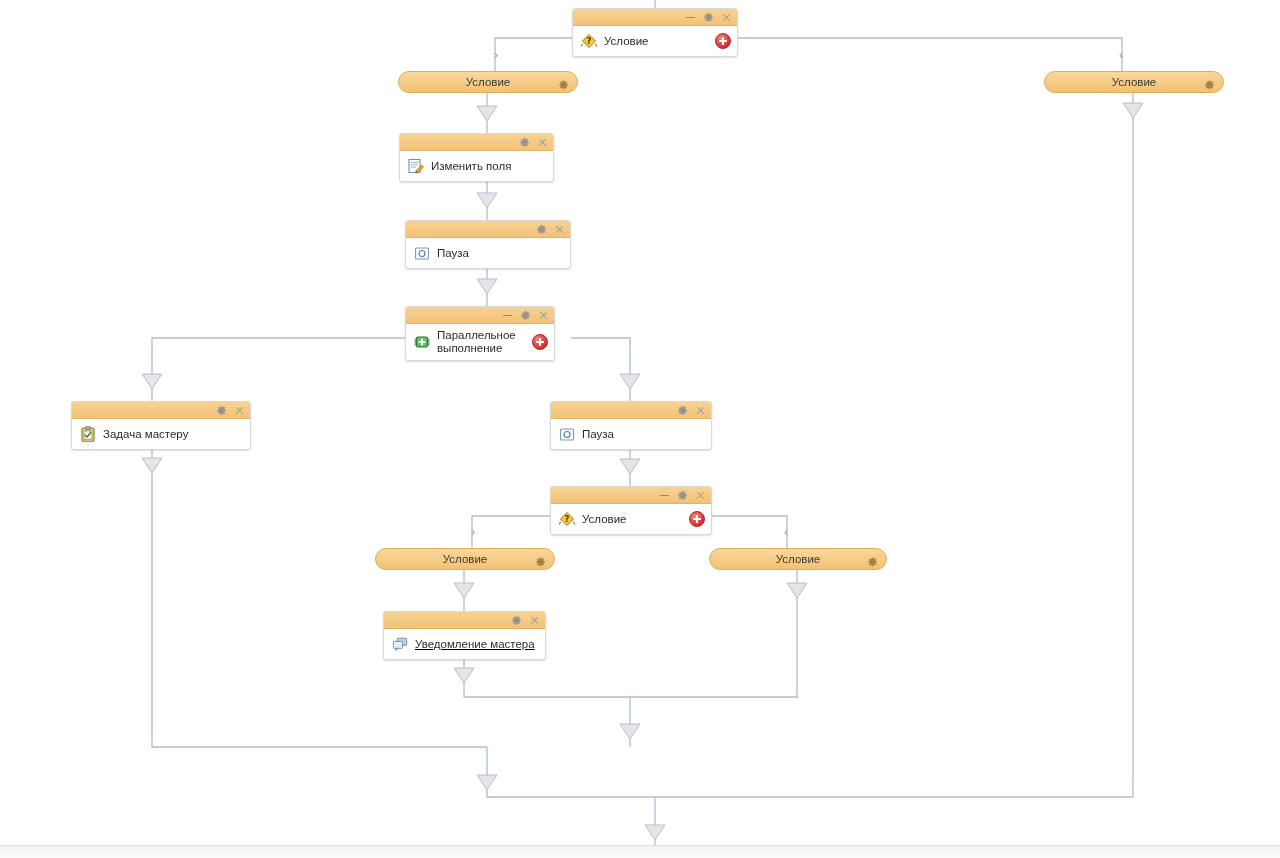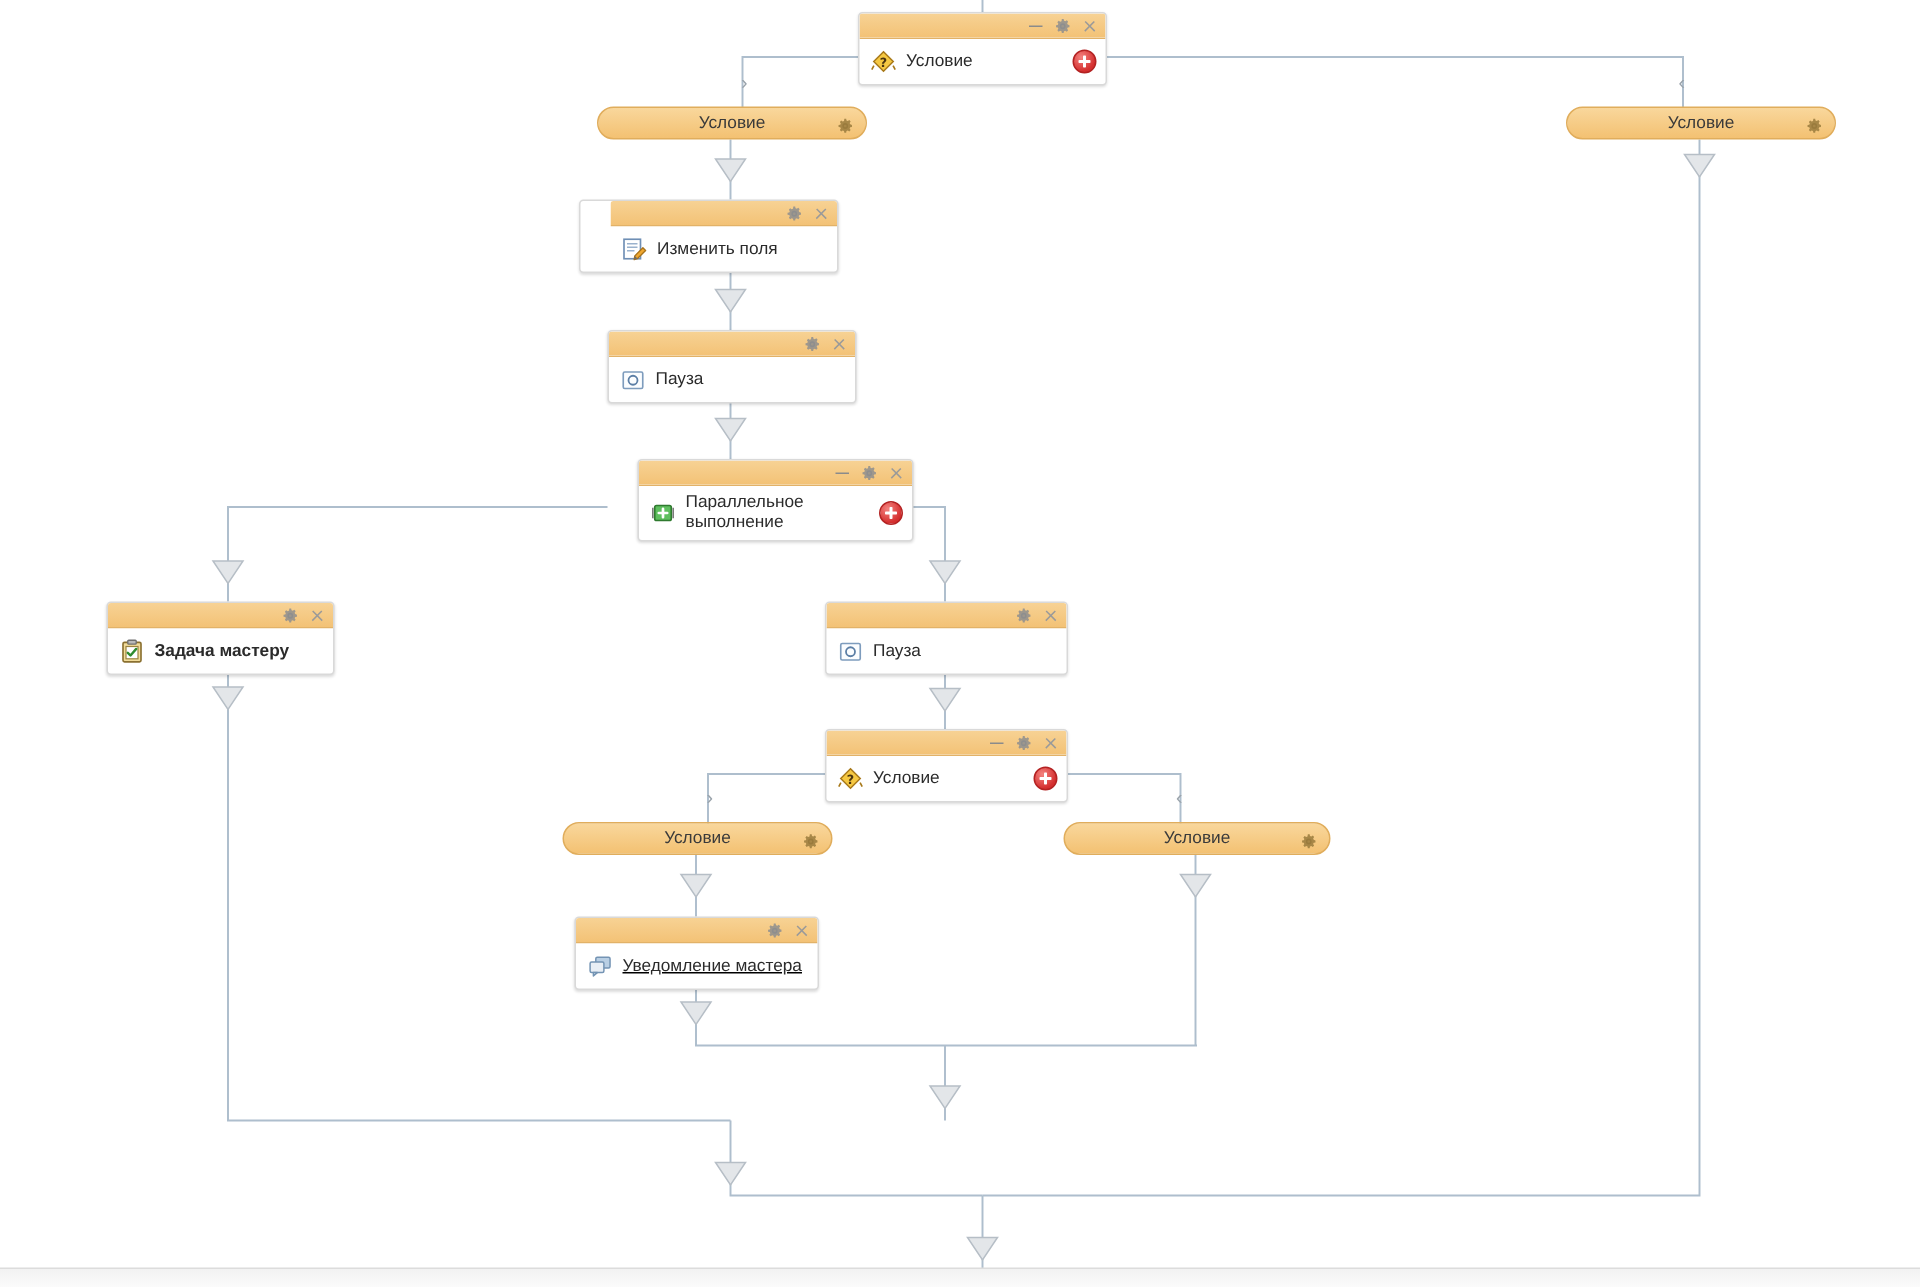--- a/index.html
+++ b/index.html
@@ -187,21 +187,21 @@
           <polygon points="9,2.5 15.5,9 9,15.5 2.5,9" fill="#f5c842" stroke="#a8791a" stroke-width="1"></polygon>
           <text x="9" y="12.4" font-size="8.5" text-anchor="middle" fill="#4a3410" font-family="DejaVu Sans, sans-serif" font-weight="bold">?</text>
           <path d="M2.6,11.8 L1.2,14.4 M15.4,11.8 L16.8,14.4" stroke="#a8791a" stroke-width="1.1" fill="none"></path>
         </svg>
       </span>
       <span class="label">Условие</span>
       <span class="plus-badge"></span>
     </div>
   </div>
 
-  <div class="node h1" style="left:386px;top:133px;width:173px;padding-left:20px;">
+  <div class="node h1" style="left:399px;top:133px;width:155px;">
     <div class="titlebar">
       <span class="tb-btn tb-gear">
         <svg width="11" height="11" viewBox="0 0 16 16">
             <path fill="#8e8e8e" d="M8 5.2A2.8 2.8 0 1 0 8 10.8 2.8 2.8 0 0 0 8 5.2zm0 1.5a1.3 1.3 0 1 1 0 2.6 1.3 1.3 0 0 1 0-2.6z"></path>
             <path fill="#8e8e8e" opacity=".85" d="M7.1 1h1.8l.3 1.7 1.3.55 1.45-.95 1.27 1.27-.95 1.45.55 1.3L14.5 7.1v1.8l-1.7.3-.55 1.3.95 1.45-1.27 1.27-1.45-.95-1.3.55-.3 1.7H7.1l-.3-1.7-1.3-.55-1.45.95L2.78 11.95l.95-1.45-.55-1.3L1.5 8.9V7.1l1.68-.3.55-1.3-.95-1.45L4.05 2.78 5.5 3.73l1.3-.55z"></path>
           </svg>
       </span>
       <span class="tb-btn tb-close"></span>
     </div>
     <div class="body">
@@ -231,21 +231,21 @@
       <span class="nicon">
         <svg width="18" height="18" viewBox="0 0 18 18">
           <rect x="2.5" y="4" width="13" height="11" rx="1" fill="#fbfdff" stroke="#7e9cbd" stroke-width="1.1"></rect>
           <circle cx="9" cy="9.5" r="3" fill="none" stroke="#5c7fa6" stroke-width="1.2"></circle>
         </svg>
       </span>
       <span class="label">Пауза</span>
     </div>
   </div>
 
-  <div class="node h2" style="left:405px;top:306px;width:184px;margin-left:20px;">
+  <div class="node h2" style="left:405px;top:306px;width:150px;">
     <div class="titlebar">
       <span class="tb-btn tb-min"></span>
       <span class="tb-btn tb-gear">
         <svg width="11" height="11" viewBox="0 0 16 16">
             <path fill="#8e8e8e" d="M8 5.2A2.8 2.8 0 1 0 8 10.8 2.8 2.8 0 0 0 8 5.2zm0 1.5a1.3 1.3 0 1 1 0 2.6 1.3 1.3 0 0 1 0-2.6z"></path>
             <path fill="#8e8e8e" opacity=".85" d="M7.1 1h1.8l.3 1.7 1.3.55 1.45-.95 1.27 1.27-.95 1.45.55 1.3L14.5 7.1v1.8l-1.7.3-.55 1.3.95 1.45-1.27 1.27-1.45-.95-1.3.55-.3 1.7H7.1l-.3-1.7-1.3-.55-1.45.95L2.78 11.95l.95-1.45-.55-1.3L1.5 8.9V7.1l1.68-.3.55-1.3-.95-1.45L4.05 2.78 5.5 3.73l1.3-.55z"></path>
           </svg>
       </span>
       <span class="tb-btn tb-close"></span>
     </div>
@@ -256,21 +256,21 @@
           <path d="M9 6.2v5.6 M6.2 9h5.6" stroke="#ffffff" stroke-width="1.8" stroke-linecap="round"></path>
           <path d="M2.2 5.5v7 M15.8 5.5v7" stroke="#7a7a7a" stroke-width="1.1"></path>
         </svg>
       </span>
       <span class="label">Параллельное
 выполнение</span>
       <span class="plus-badge"></span>
     </div>
   </div>
 
-  <div class="node h1" style="left:71px;top:401px;width:152px;font-weight:bold;">
+  <div class="node h1" style="left:71px;top:401px;width:180px;">
     <div class="titlebar">
       <span class="tb-btn tb-gear">
         <svg width="11" height="11" viewBox="0 0 16 16">
             <path fill="#8e8e8e" d="M8 5.2A2.8 2.8 0 1 0 8 10.8 2.8 2.8 0 0 0 8 5.2zm0 1.5a1.3 1.3 0 1 1 0 2.6 1.3 1.3 0 0 1 0-2.6z"></path>
             <path fill="#8e8e8e" opacity=".85" d="M7.1 1h1.8l.3 1.7 1.3.55 1.45-.95 1.27 1.27-.95 1.45.55 1.3L14.5 7.1v1.8l-1.7.3-.55 1.3.95 1.45-1.27 1.27-1.45-.95-1.3.55-.3 1.7H7.1l-.3-1.7-1.3-.55-1.45.95L2.78 11.95l.95-1.45-.55-1.3L1.5 8.9V7.1l1.68-.3.55-1.3-.95-1.45L4.05 2.78 5.5 3.73l1.3-.55z"></path>
           </svg>
       </span>
       <span class="tb-btn tb-close"></span>
     </div>
     <div class="body">

